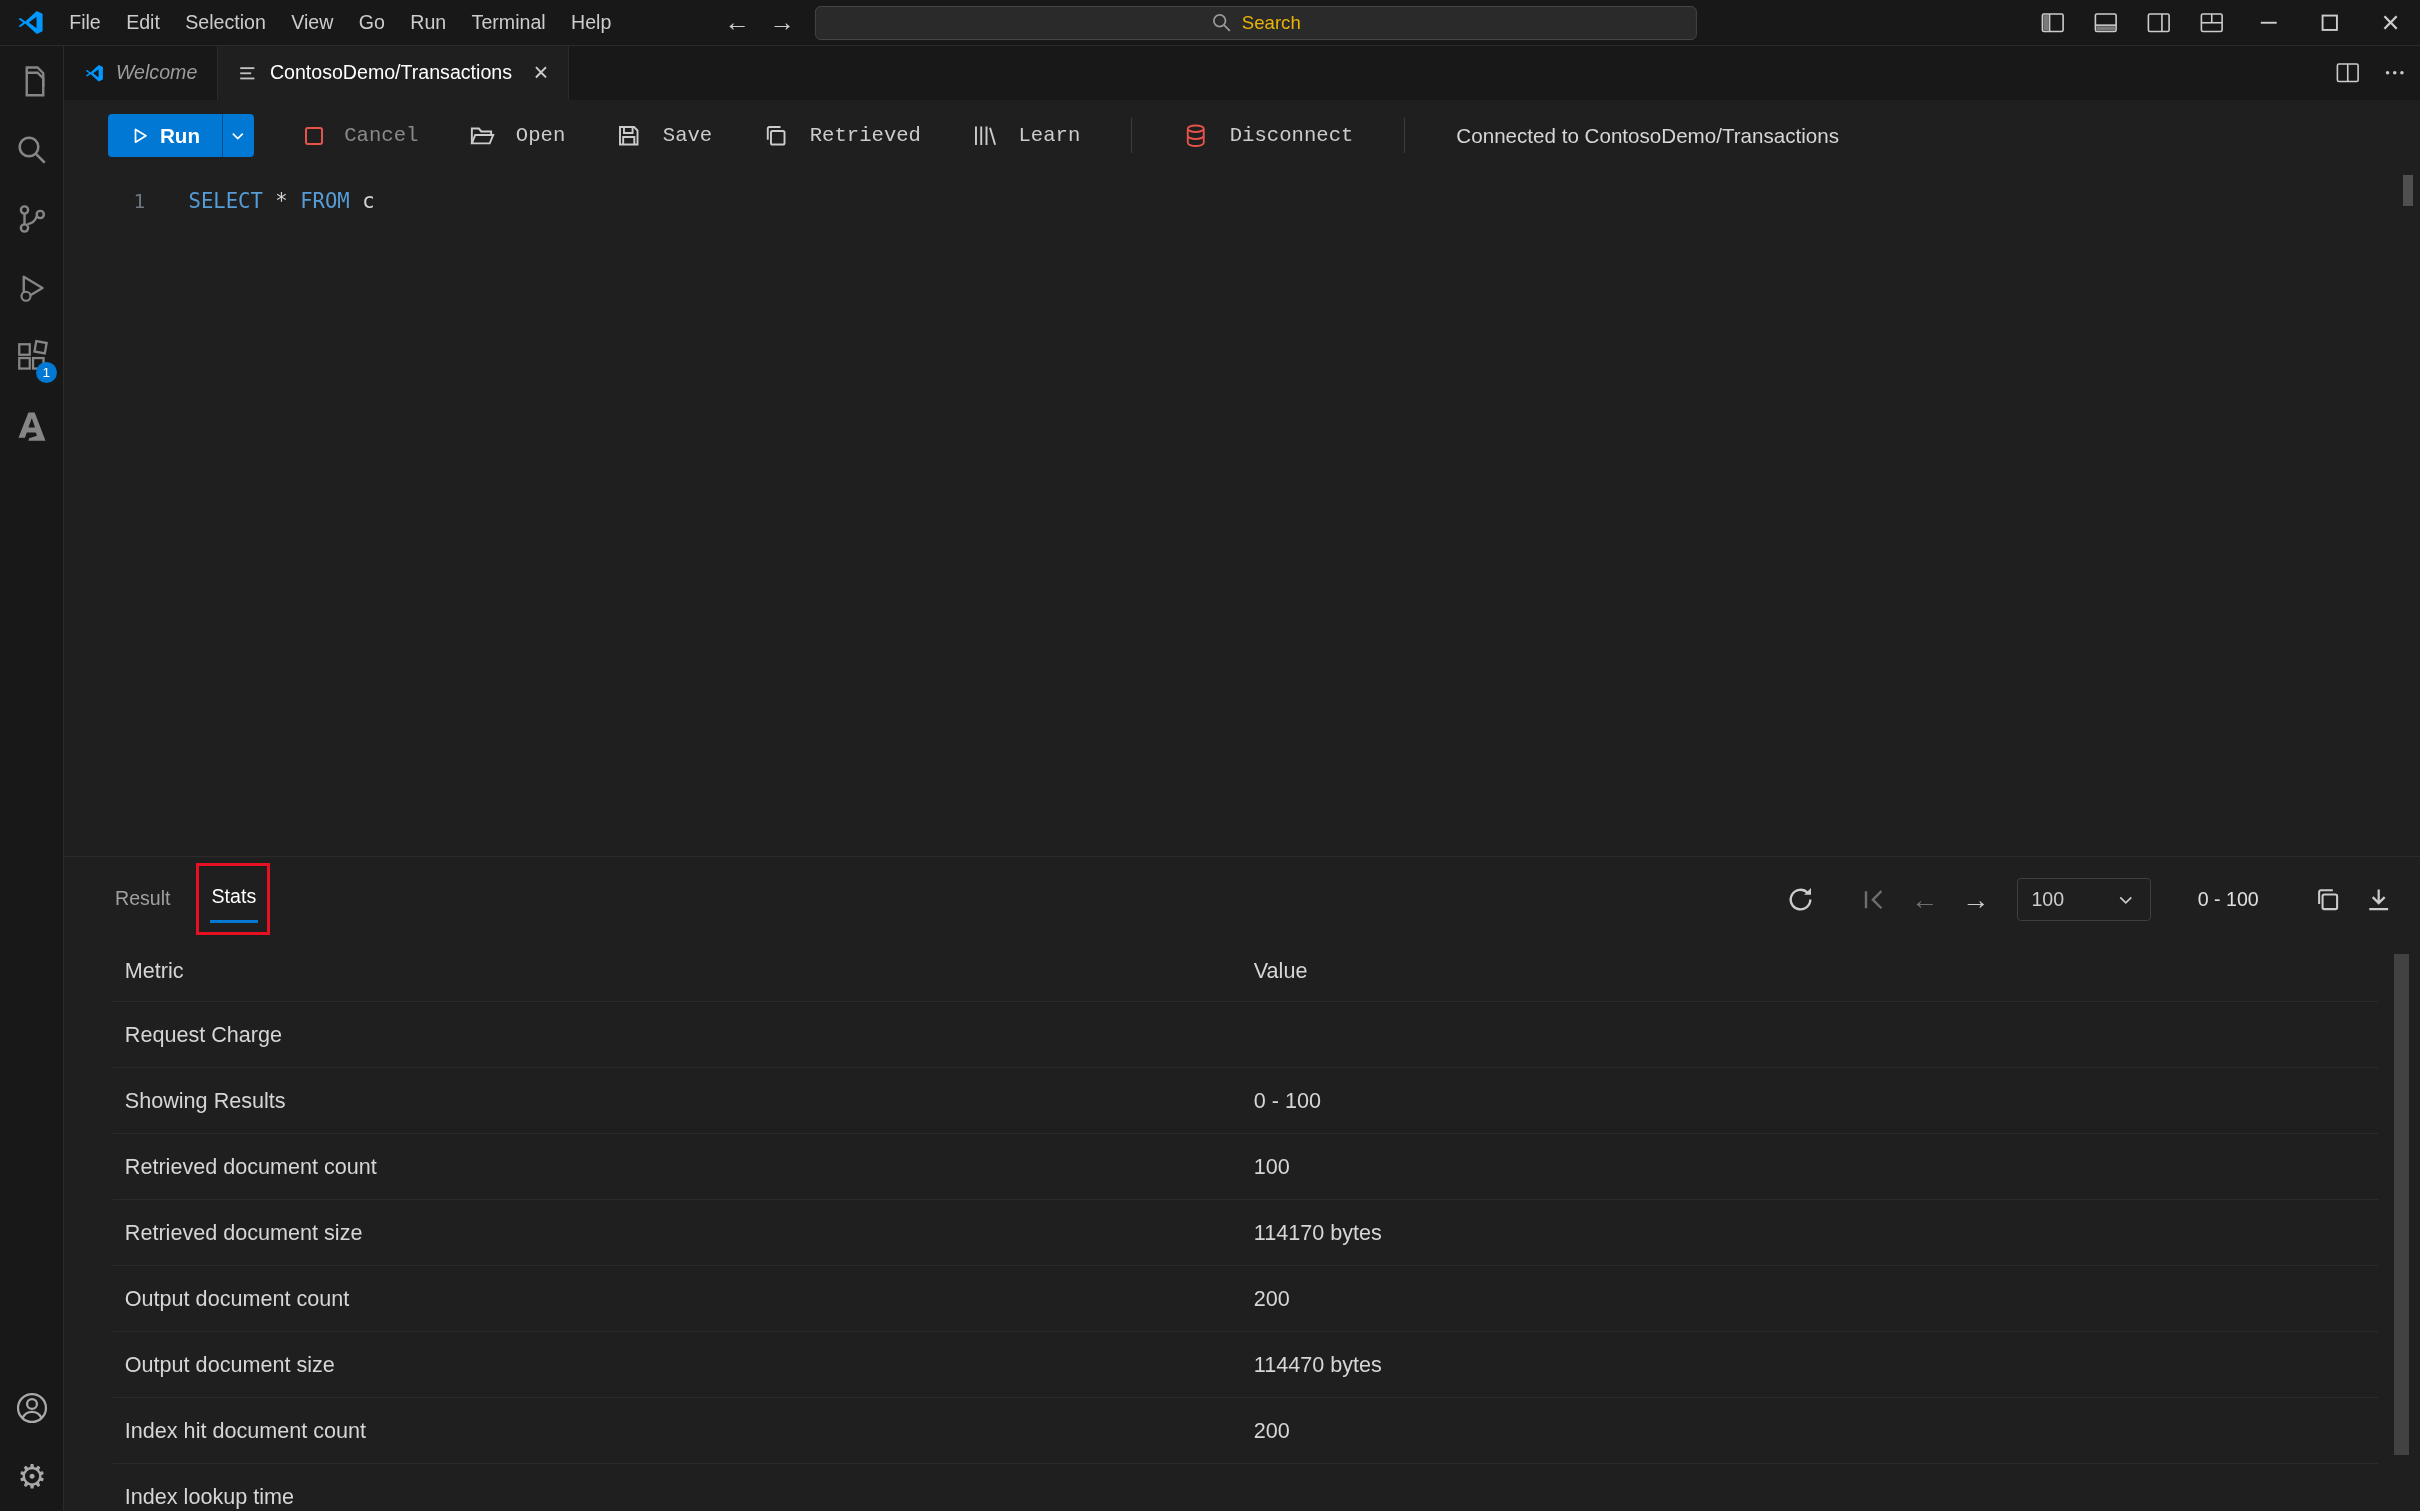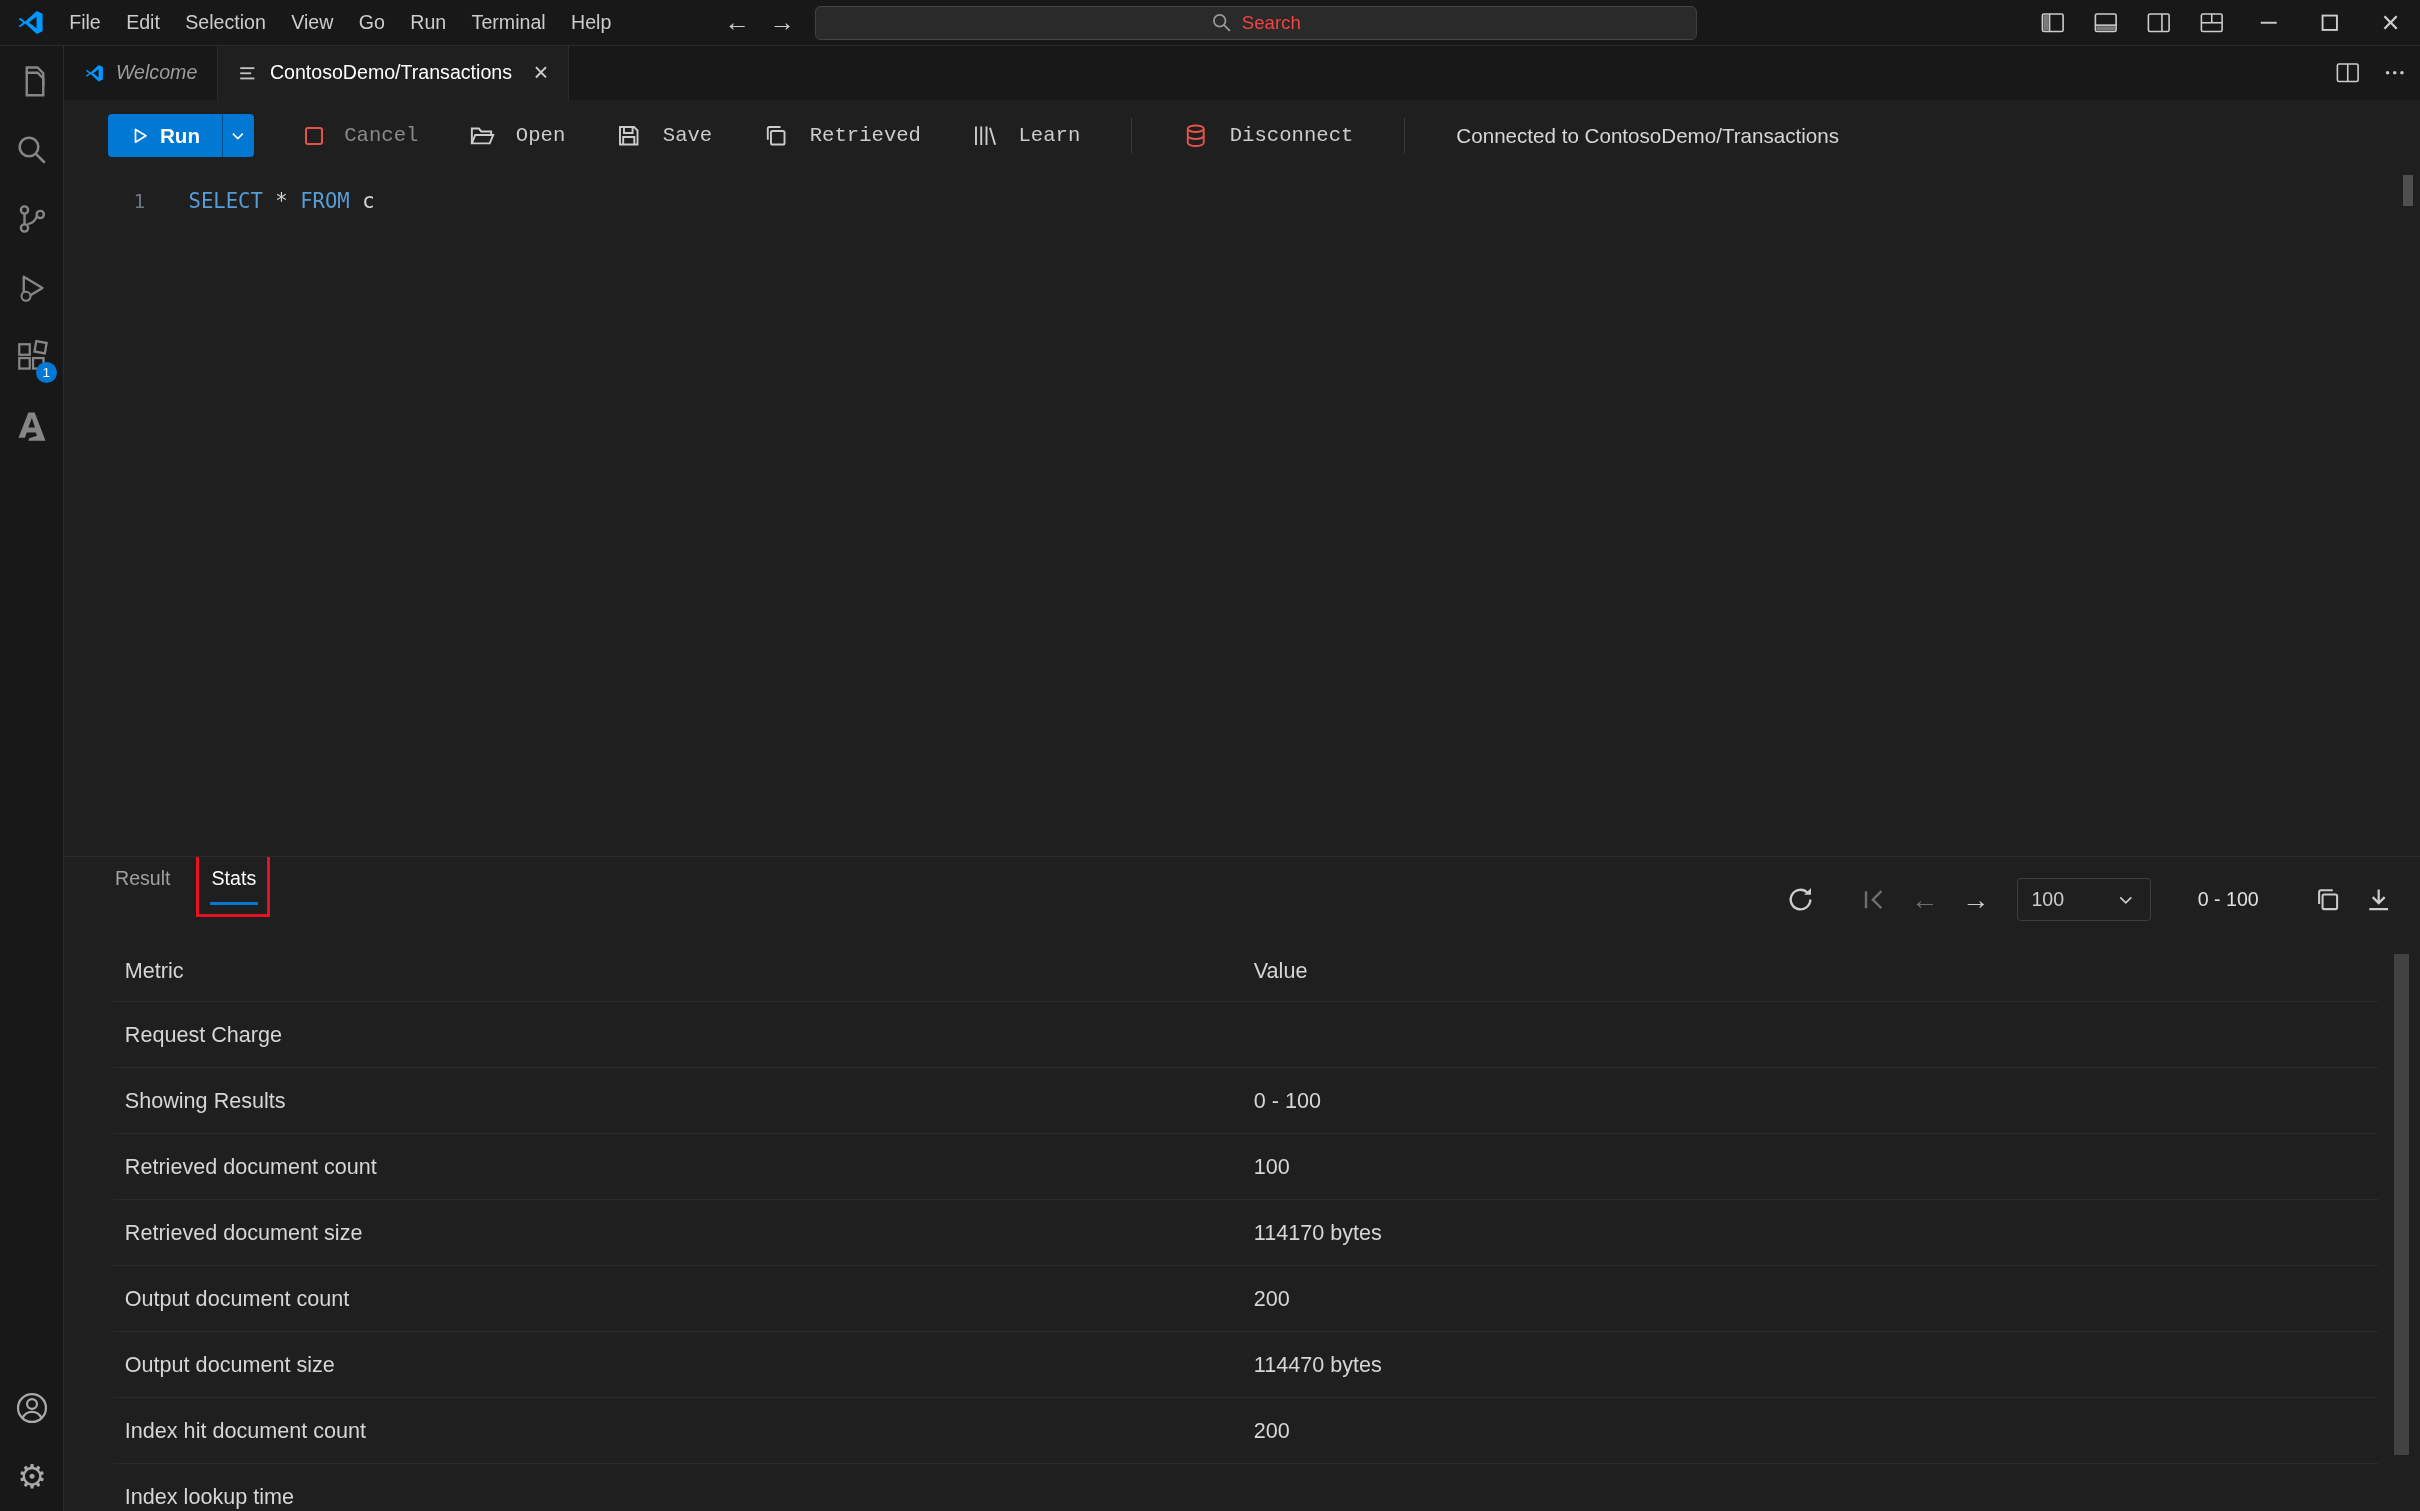--- a/index.html
+++ b/index.html
@@ -10,21 +10,21 @@
   
   .titlebar { position:relative; height:46px; background:#181818; border-bottom:1px solid #2b2b2b;
     display:flex; align-items:center; }
   .logo { margin:0 11.8px 0 15.7px; }
   .menubar { display:flex; align-items:center; }
   .menu-item { padding:0 12.7px; font-size:19.6px; color:#cccccc; cursor:default; }
   .center-group { position:absolute; left:50%; top:0; height:100%; transform:translateX(-50%);
     display:flex; align-items:center; gap:19.6px; }
   .nav-arrow { font-size:25.5px; color:#cccccc; line-height:1; }
   .searchbox { width:882px; height:34px; background:#2a2a2a; border:1px solid #454545; border-radius:5.9px;
-    display:flex; align-items:center; justify-content:center; gap:9.8px; color:#ef4444; font-size:18.6px; }
+    display:flex; align-items:center; justify-content:center; gap:9.8px; color:#eab308; font-size:18.6px; }
   .right-group { position:absolute; right:0; top:0; height:100%; display:flex; align-items:center; }
   .tb-icon { padding:0 13.7px; display:flex; align-items:center; }
   .win-btn { width:61px; height:100%; display:flex; align-items:center; justify-content:center; }
   .close-glyph { font-size:31px; color:#cccccc; line-height:1; }
 
   
   .main { display:flex; height:1465px; }
   .activitybar { width:64px; background:#181818; border-right:1px solid #2b2b2b;
     display:flex; flex-direction:column; justify-content:space-between; }
   .ab-group { display:flex; flex-direction:column; }
@@ -59,21 +59,21 @@
   .code-line { display:flex; align-items:center; height:31px; margin-top:13.7px; font-size:20.6px; }
   .gutter { width:98px; text-align:right; padding-right:16.7px; color:#6e7681; font-size:19.6px; }
   .code { margin-left:26.5px; white-space:pre; }
   .tok-kw { color:#569cd6; }
   .tok-op { color:#d4d4d4; }
   .tok-id { color:#d4d4d4; }
   .ed-scroll-thumb { position:absolute; right:7.8px; top:2.9px; width:9.8px; height:31px; background:#4f4f4f; }
 
   
   .results { height:655px; border-top:1px solid #2b2b2b; background:#1f1f1f; position:relative; overflow:hidden; }
-  .results-header { height:84px; display:flex; align-items:flex-start; padding-left:49px; position:relative; }
+  .results-header { height:84px; display:flex; align-items:center; padding-left:49px; position:relative; }
   .rtab { font-size:19.6px; color:#a0a0a0; padding:9.8px 2px 11.8px 2px; margin-right:37px; }
   .rtab.active { color:#ffffff; font-weight:400; border-bottom:3.9px solid #0078d4; position:relative; }
   .red-box { position:absolute; left:-13.7px; right:-11.8px; top:-12.7px; bottom:-14.7px; border:3.9px solid #e81123; pointer-events:none; }
   .pagination { position:absolute; right:29px; top:0; height:84px; display:flex; align-items:center; }
   .pg-icon { display:flex; align-items:center; justify-content:center; }
   .pg-arrow { font-size:27.4px; line-height:1; }
   .pg-dim { color:#6e6e6e; }
   .pg-lit { color:#cccccc; }
   .page-select { width:134px; height:43px; border:1px solid #3f3f3f; border-radius:3.9px;
     display:flex; align-items:center; justify-content:space-between; padding:0 13.7px; font-size:19.6px; color:#cccccc; }

